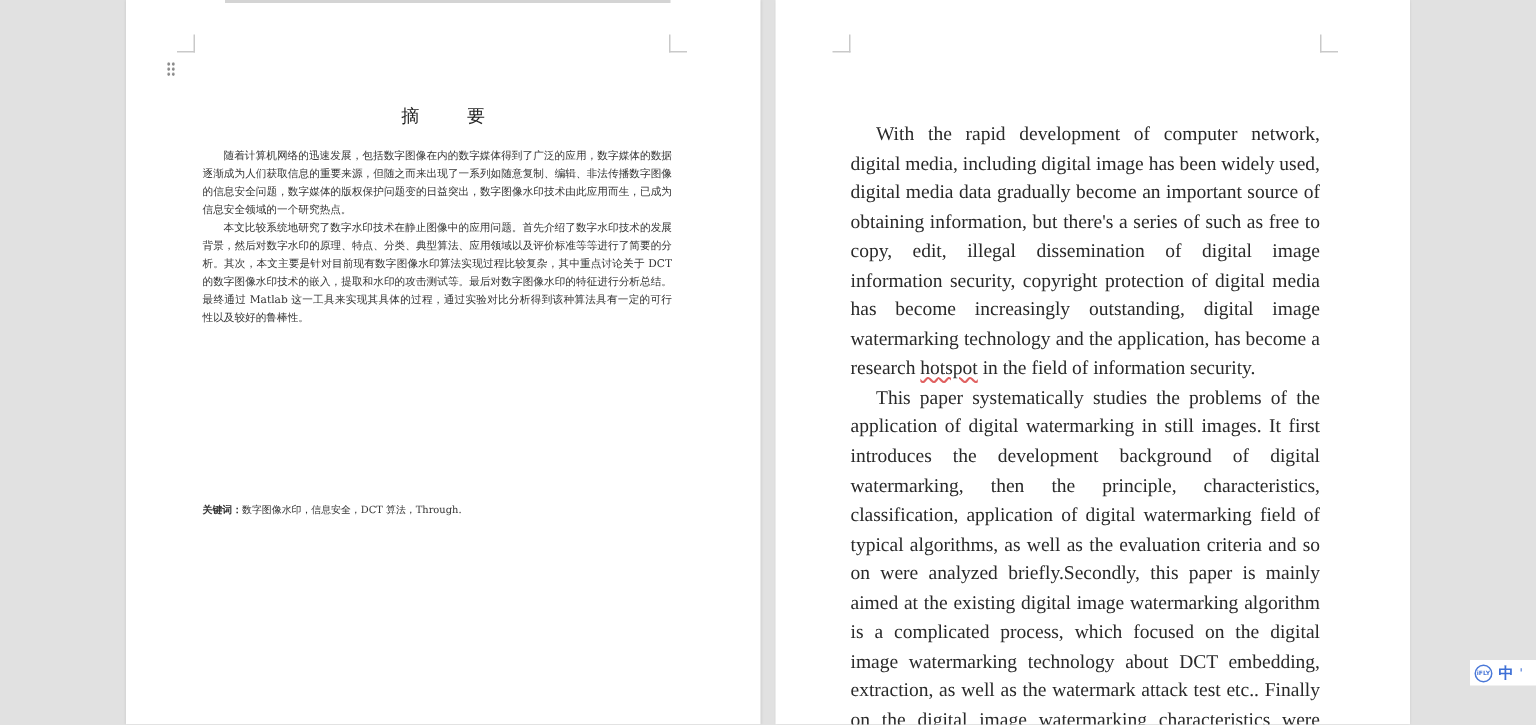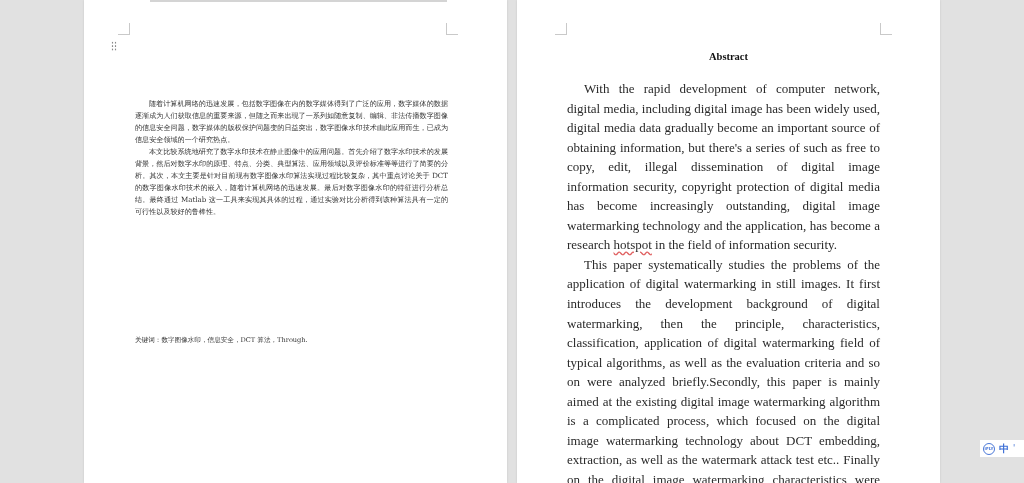--- a/index.html
+++ b/index.html
@@ -20,21 +20,21 @@
     background-image: radial-gradient(circle, #8a8a8a 0.9px, transparent 1.1px);
     background-size: 3px 3.4px; cursor: grab; }
 
   .cn-title { position: absolute; top: 69px; left: 0; width: 423px; text-align: center;
     font-family: "DejaVu Sans", sans-serif; font-size: 12px; letter-spacing: 14px; color: #222; padding-left: 14px; }
   .cn-body { position: absolute; left: 51px; top: 98px; width: 313px;
     font-family: "DejaVu Serif", serif; font-size: 7.1px; line-height: 12px; color: #333; text-align: justify; }
   .cn-body p { text-indent: 14px; }
   .cn-kw { position: absolute; left: 51px; top: 336px; width: 320px;
     font-family: "DejaVu Serif", serif; font-size: 6.6px; color: #333; }
-  .cn-kw b { font-weight: normal; font-family: "DejaVu Sans", sans-serif; }
+  .cn-kw b { font-weight: bold; font-family: "DejaVu Sans", sans-serif; }
 
   .en-title { position: absolute; top: 51px; left: 0; width: 423px; text-align: center;
     font-family: "Liberation Serif", serif; font-size: 10.5px; font-weight: bold; color: #111; }
   .en-body { position: absolute; left: 50px; top: 79px; width: 313px;
     font-family: "Liberation Serif", serif; font-size: 13px; line-height: 19.55px; color: #2a2a2a; text-align: justify; text-align-last: auto; }
   .en-body p { text-indent: 17px; }
   .en-body .wavy { text-decoration: underline; text-decoration-style: wavy; text-decoration-color: #e06060; }
   .en-kw { position: absolute; left: 50px; top: 432px; width: 320px;
     font-family: "Liberation Serif", serif; font-size: 7.2px; color: #2a2a2a; }
   .en-kw b { font-weight: bold; }
@@ -48,34 +48,34 @@
 </style>
 </head>
 <body>
 
 <div class="page" id="page-left">
   <div class="top-strip"></div>
   <div class="corner tl" style="left:34px; top:23px;"></div>
   <div class="corner tr" style="left:362px; top:23px;"></div>
   <div class="drag-handle"></div>
 
+  <div class="cn-title">摘 要</div>
   <div class="cn-body">
     <p>随着计算机网络的迅速发展，包括数字图像在内的数字媒体得到了广泛的应用，数字媒体的数据逐渐成为人们获取信息的重要来源，但随之而来出现了一系列如随意复制、编辑、非法传播数字图像的信息安全问题，数字媒体的版权保护问题变的日益突出，数字图像水印技术由此应用而生，已成为信息安全领域的一个研究热点。</p>
-    <p>本文比较系统地研究了数字水印技术在静止图像中的应用问题。首先介绍了数字水印技术的发展背景，然后对数字水印的原理、特点、分类、典型算法、应用领域以及评价标准等等进行了简要的分析。其次，本文主要是针对目前现有数字图像水印算法实现过程比较复杂，其中重点讨论关于 DCT 的数字图像水印技术的嵌入，随着计算机网络的迅速发展。最后对数字图像水印的特征进行分析总结。最终通过 Matlab 这一工具来实现其具体的过程，通过实验对比分析得到该种算法具有一定的可行性以及较好的鲁棒性。</p>
+    <p>本文比较系统地研究了数字水印技术在静止图像中的应用问题。首先介绍了数字水印技术的发展背景，然后对数字水印的原理、特点、分类、典型算法、应用领域以及评价标准等等进行了简要的分析。其次，本文主要是针对目前现有数字图像水印算法实现过程比较复杂，其中重点讨论关于 DCT 的数字图像水印技术的嵌入，提取和水印的攻击测试等。最后对数字图像水印的特征进行分析总结。最终通过 Matlab 这一工具来实现其具体的过程，通过实验对比分析得到该种算法具有一定的可行性以及较好的鲁棒性。</p>
   </div>
   <div class="cn-kw">
     <b>关键词：</b><span>数字图像水印，信息安全，DCT 算法，Through.</span>
   </div>
 </div>
 
 <div class="page" id="page-right">
   <div class="corner tl" style="left:38px; top:23px;"></div>
   <div class="corner tr" style="left:363px; top:23px;"></div>
 
-  <div class="en-title">Abstract</div>
   <div class="en-body">
     <p><span>With the rapid development of computer network, digital media, including digital image has been widely used, digital media data gradually become an important source of obtaining information, but there's a series of such as free to copy, edit, illegal dissemination of digital image information security, copyright protection of digital media has become increasingly outstanding, digital image watermarking technology and the application, has become a research </span><span class="wavy">hotspot</span><span> in the field of information security.</span></p>
     <p>This paper systematically studies the problems of the application of digital watermarking in still images. It first introduces the development background of digital watermarking, then the principle, characteristics, classification, application of digital watermarking field of typical algorithms, as well as the evaluation criteria and so on were analyzed briefly.Secondly, this paper is mainly aimed at the existing digital image watermarking algorithm is a complicated process, which focused on the digital image watermarking technology about DCT embedding, extraction, as well as the watermark attack test etc.. Finally on the digital image watermarking characteristics were analyzed and summarized. Finally through the tool of Matlab to realize the specific process. Through comparative analysis of the experiment of the algorithm is feasible,and better robustness.</p>
   </div>
 </div>
 
 <div class="ime-bar">
   <div class="ime-logo">iFLY</div>
   <span class="ime-lang">中</span>
   <span class="ime-dot">'</span>

